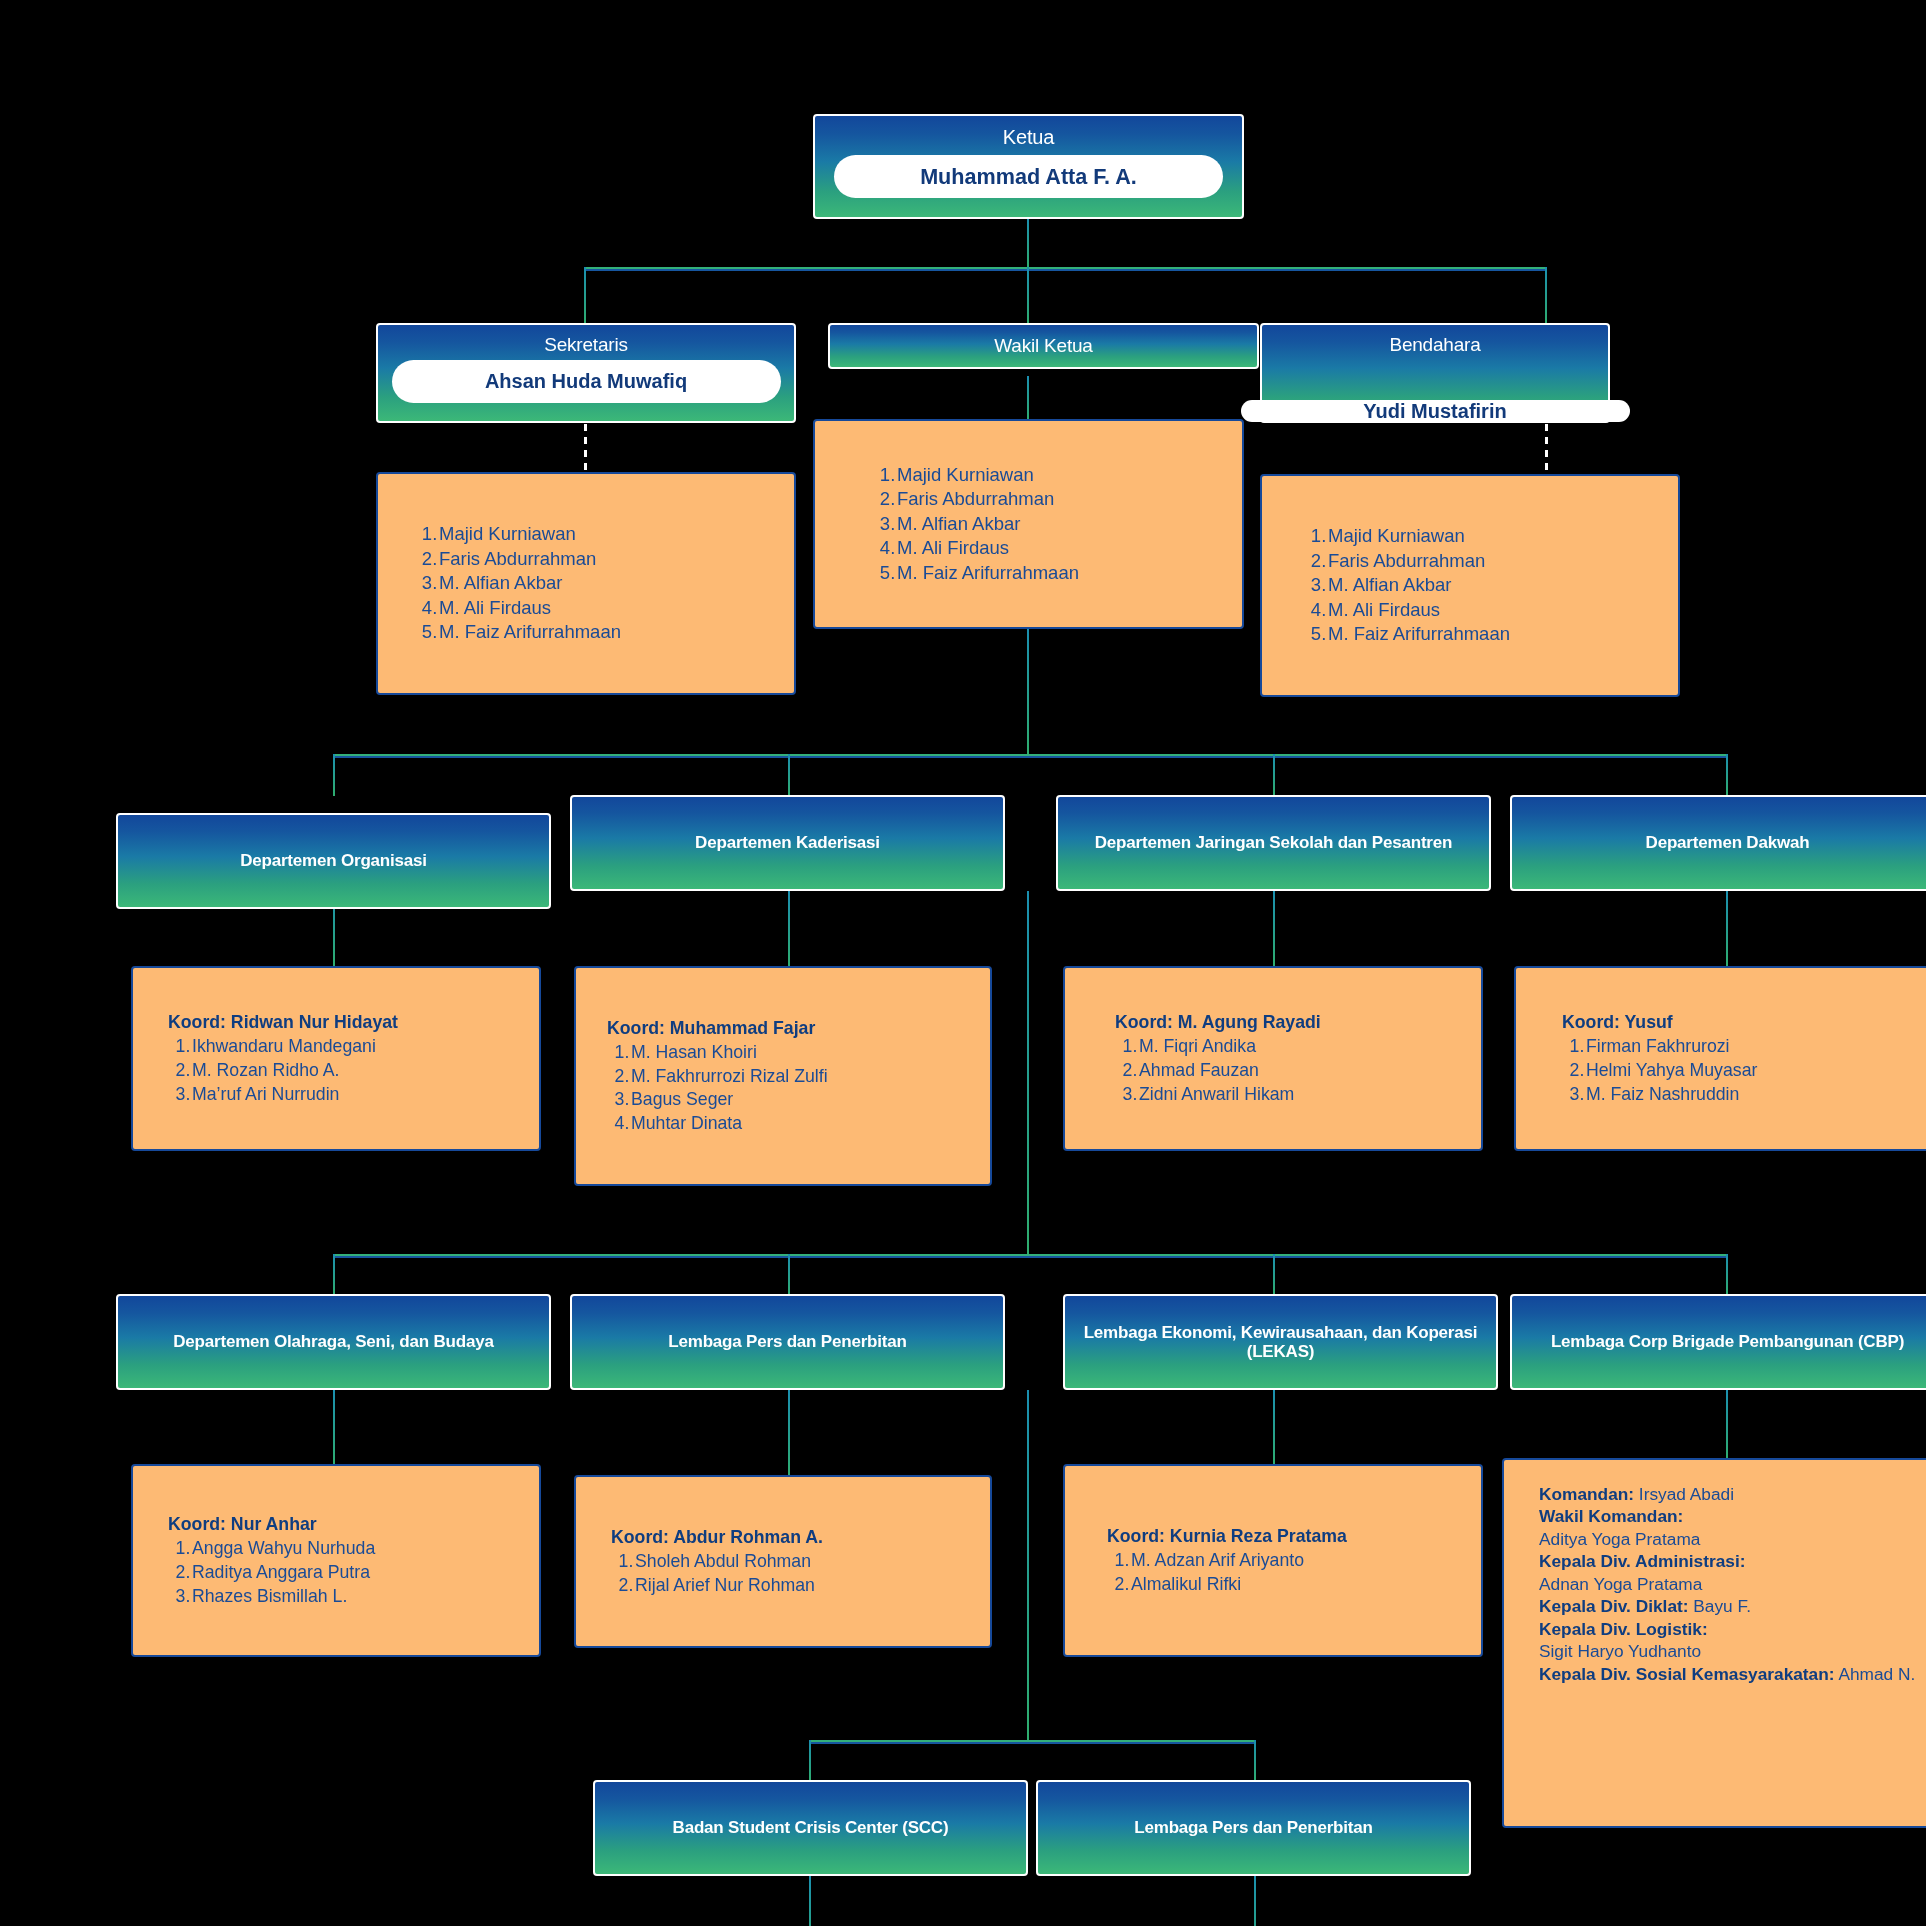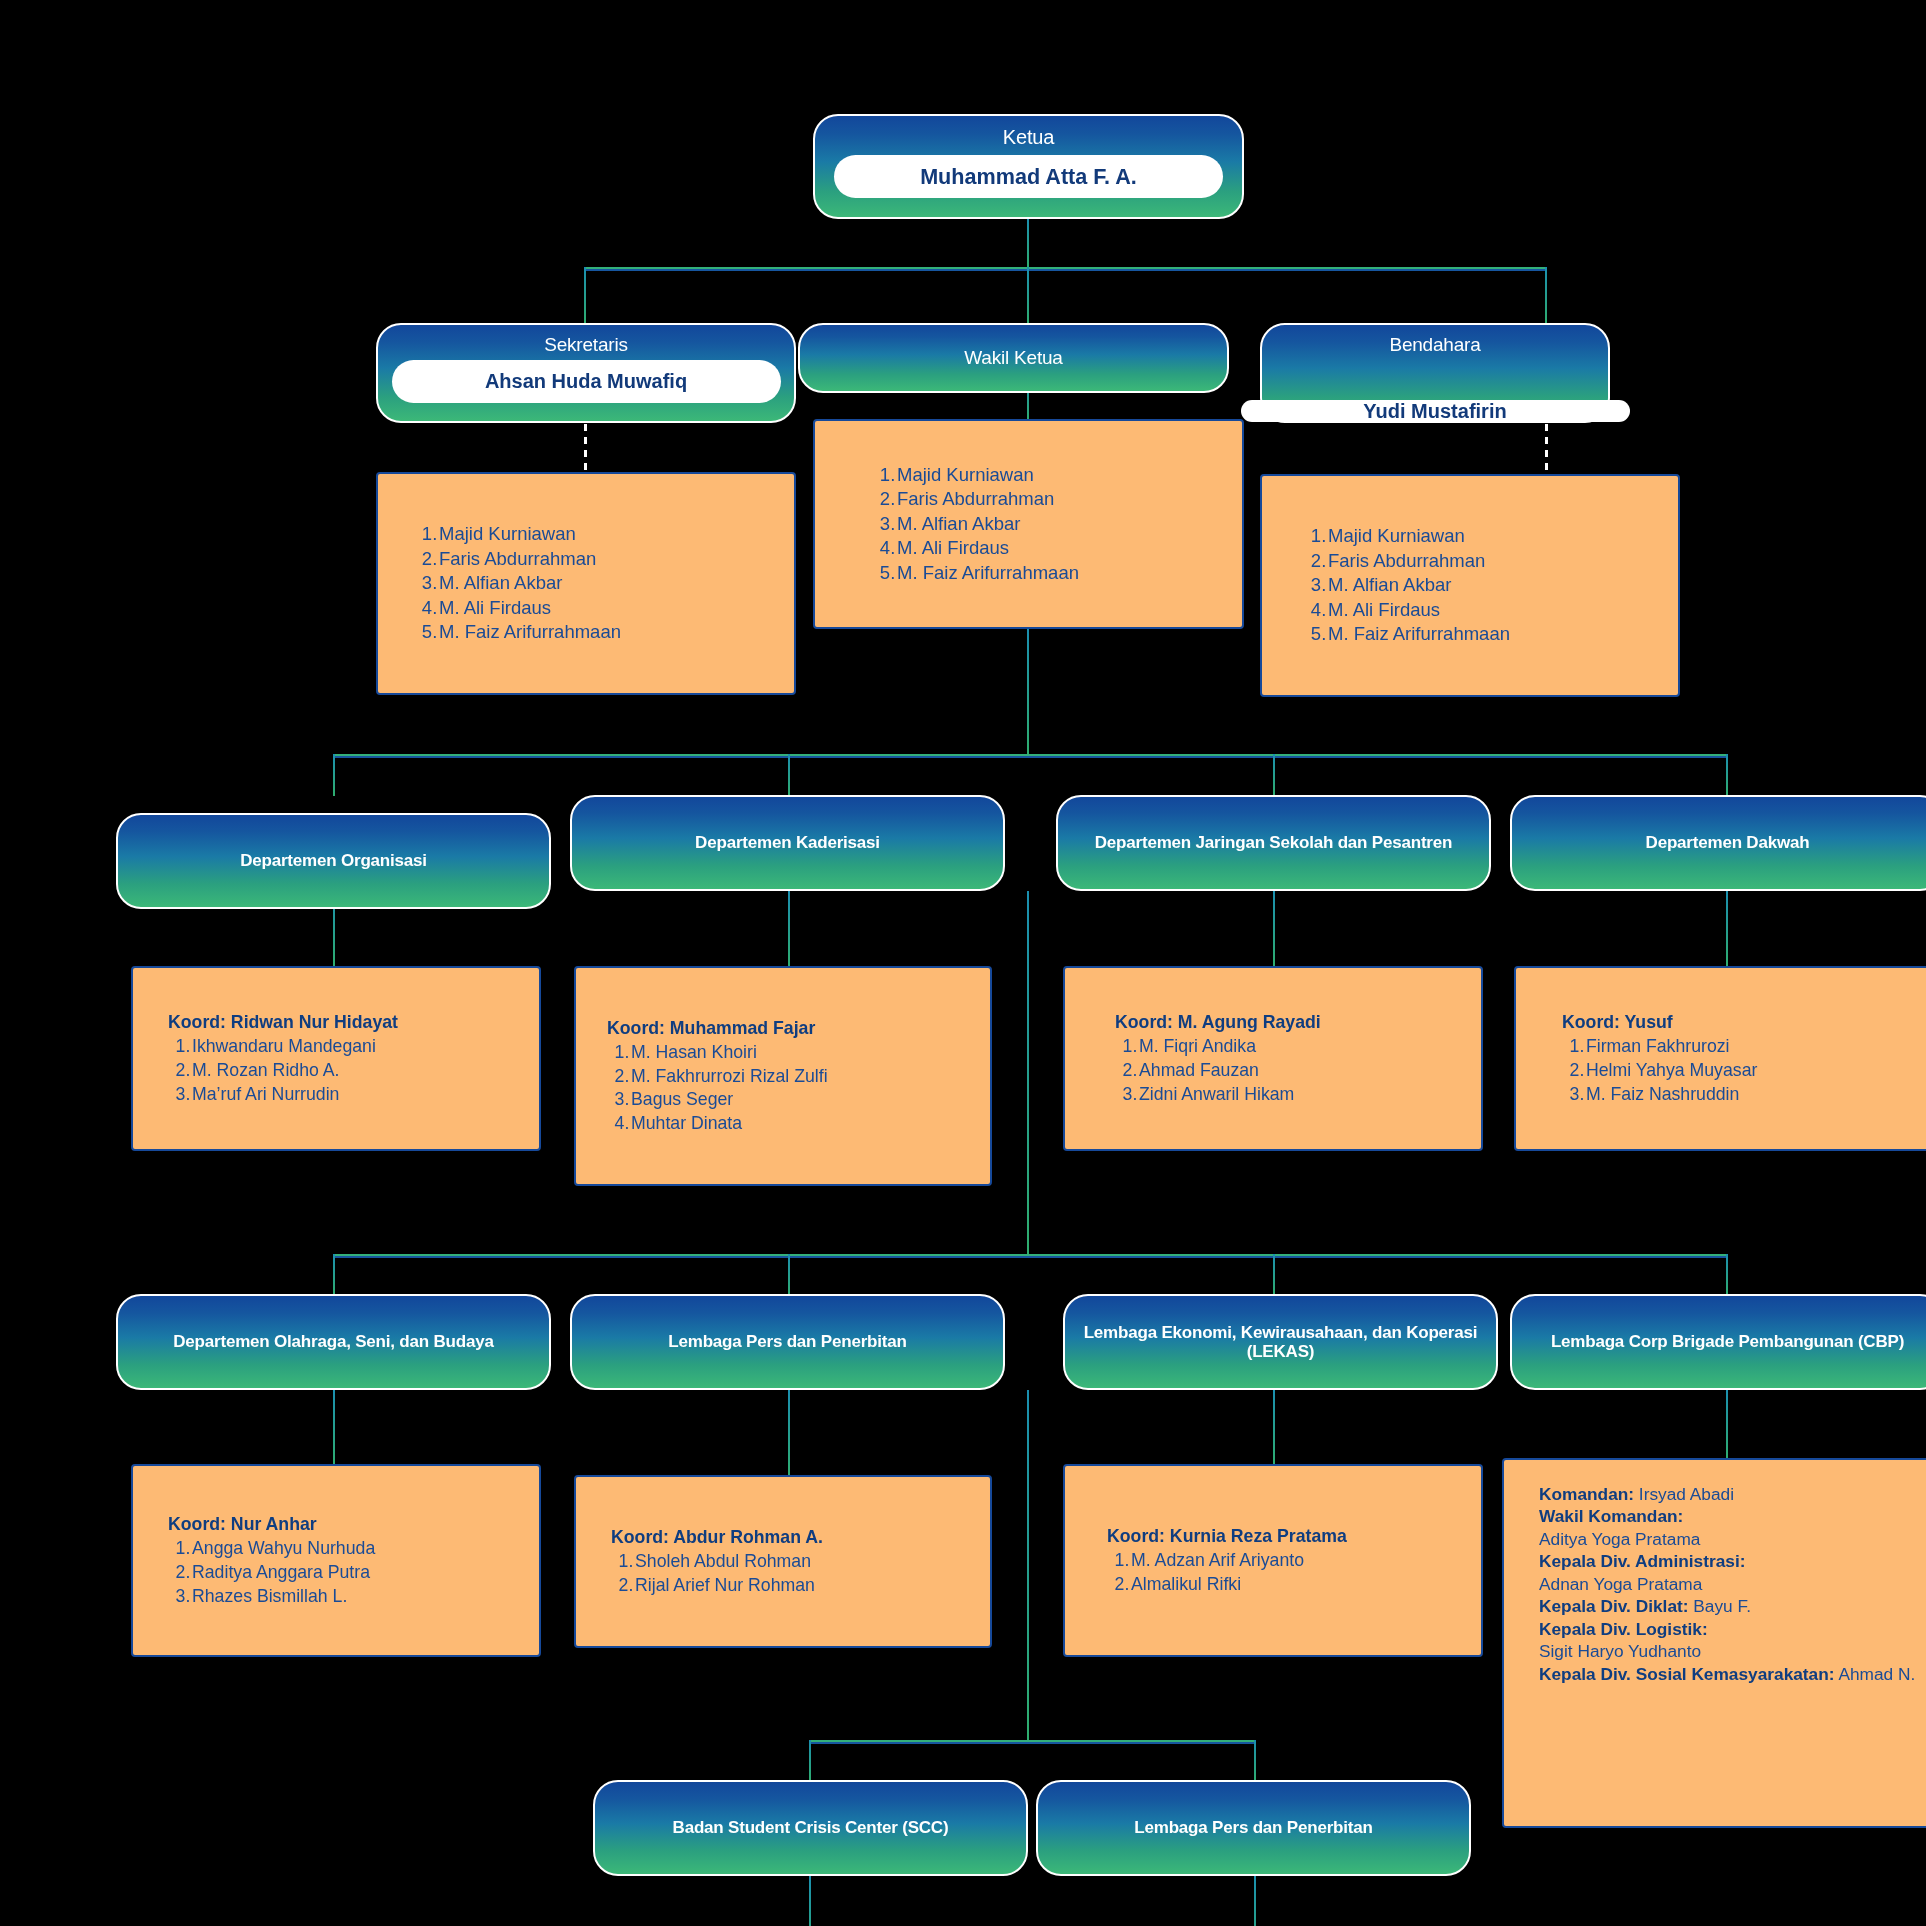--- a/index.html
+++ b/index.html
@@ -39,21 +39,21 @@
     width: 2.7px;
     z-index: 1;
     background-image: linear-gradient(to bottom, #ffffff 0 52%, rgba(0,0,0,0) 52% 100%);
     background-size: 2.7px 13px;
     background-repeat: repeat-y;
   }
 
   
   .node {
     position: absolute;
-    border-radius: 25px;
+    border-radius: 4px;
     background: linear-gradient(to bottom, #12479b 0%, #15569f 18%, #1a7aa6 45%, #2ba07f 75%, #3cb878 100%);
     border: 2.7px solid #ffffff;
     display: flex;
     flex-direction: column;
     align-items: center;
     z-index: 3;
   }
   .node .title {
     color: #ffffff;
     font-weight: 700;
@@ -120,21 +120,21 @@
   
   #ketua { left: 813px; top: 114px; width: 431px; height: 105px; }
   #ketua .title { font-size: 20px; margin-top: 10px; }
   #ketua .namepill { width: 389px; height: 43px; margin-top: 6.2px; font-size: 21.6px; }
 
   
   #sekretaris { left: 376px; top: 323px; width: 420px; height: 100px; }
   #sekretaris .title { font-size: 19px; margin-top: 8.5px; }
   #sekretaris .namepill { width: 389px; height: 43px; margin-top: 4.6px; font-size: 20px; }
 
-  #wakil { left: 798px; top: 323px; width: 431px; height: 70px; justify-content: center; }
+  #wakil { left: 828px; top: 323px; width: 431px; height: 46px; justify-content: center; }
   #wakil .title { font-size: 19px; }
 
   #bendahara { left: 1260px; top: 323px; width: 350px; height: 100px; gap: 40px; }
   #bendahara .title { font-size: 19px; margin-top: 8.5px; }
   #bendahara .namepill { width: 389px; height: 43px; margin-top: 4.6px; font-size: 20px; }
 
   #sek-card { left: 376px; top: 472px; width: 420px; height: 223px; padding: 0 0 0 37px; }
   #wk-card  { left: 813px; top: 419px; width: 431px; height: 210px; padding: 0 0 0 58px; }
   #bd-card  { left: 1260px; top: 474px; width: 420px; height: 223px; padding: 0 0 0 42px; }
   #sek-card .klist li, #wk-card .klist li, #bd-card .klist li { font-size: 18.5px; }

